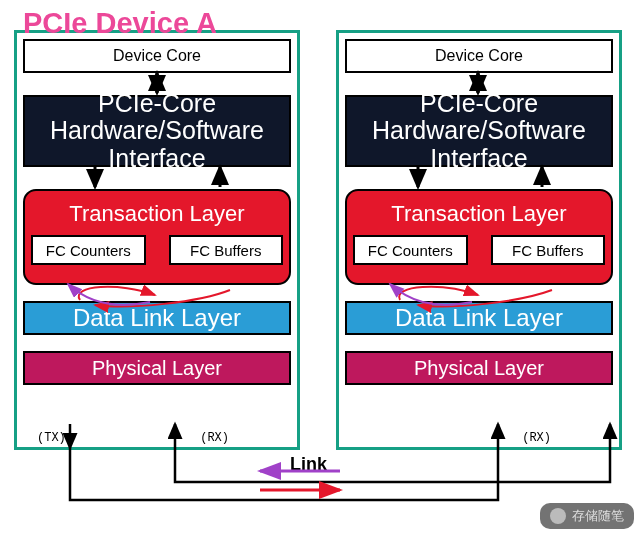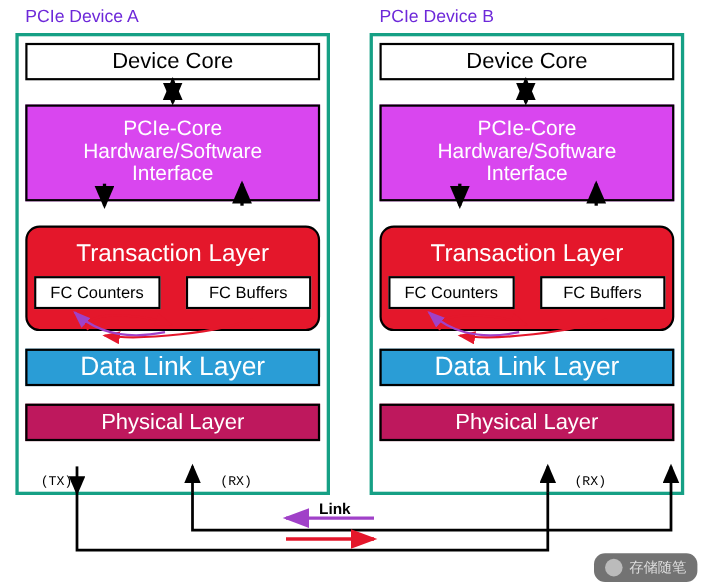--- a/index.html
+++ b/index.html
@@ -16,43 +16,43 @@
     border: 3px solid #16a085;
     background: #fff;
     padding: 6px 6px 26px 6px;
   }
   .device-a { left: 14px; top: 30px; height: 420px; }
   .device-b { left: 336px; top: 30px; height: 420px; }
   .device-title {
     position: absolute;
     top: -26px;
     left: 6px;
-    font-size: 16px;
-    font-weight: 400;
-    color: #6d28d9;
+    font-size: 29px;
+    font-weight: 700;
+    color: #ec4899;
   }
   .box {
     border: 2px solid #000;
     text-align: center;
     display: flex;
     align-items: center;
     justify-content: center;
     position: relative;
   }
   .core {
     background: #fff;
-    font-size: 20px;
+    font-size: 16px;
     height: 34px;
   }
   .interface {
-    background: #d946ef;
-    color: #fff;
-    font-size: 19px;
+    background: #0f172a;
+    color: #fff;
+    font-size: 25px;
     line-height: 1.1;
-    height: 88px;
+    height: 72px;
     flex-direction: column;
   }
   .transaction {
     background: #e4172b;
     color: #fff;
     height: 96px;
     display: block;
     padding: 4px 6px;
     border-radius: 13px;
   }
@@ -95,21 +95,21 @@
     bottom: 2px;
     font-size: 12px;
     font-family: Liberation Mono, monospace;
   }
   .tx { left: 20px; }
   .rx { right: 68px; }
   .txrx-b { right: 68px; }
   .link-label {
     position: absolute;
     left: 290px; top: 454px;
-    font-size: 14px;
+    font-size: 18px;
     font-weight: bold;
   }
   .watermark {
     position: absolute;
     right: 6px; bottom: 4px;
     background: rgba(0,0,0,0.55);
     color: #ddd;
     font-size: 13px;
     padding: 4px 10px;
     border-radius: 10px;
@@ -169,21 +169,20 @@
 
   <div class="box physical">
     <span>Physical Layer</span>
   </div>
 
   <div class="txrx tx">(TX)</div>
   <div class="txrx rx">(RX)</div>
 </div>
 
 <div class="device device-b">
-  <div class="device-title">PCIe Device B</div>
 
   <div class="box core">
     <span>Device Core</span>
   </div>
   <div class="gap"></div>
 
   <div class="box interface">
     <span>PCIe-Core</span>
     <span>Hardware/Software</span>
     <span>Interface</span>

